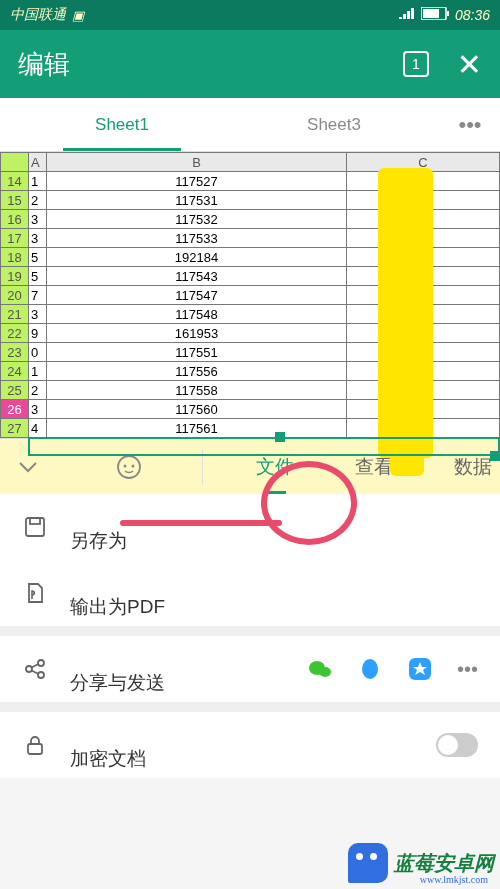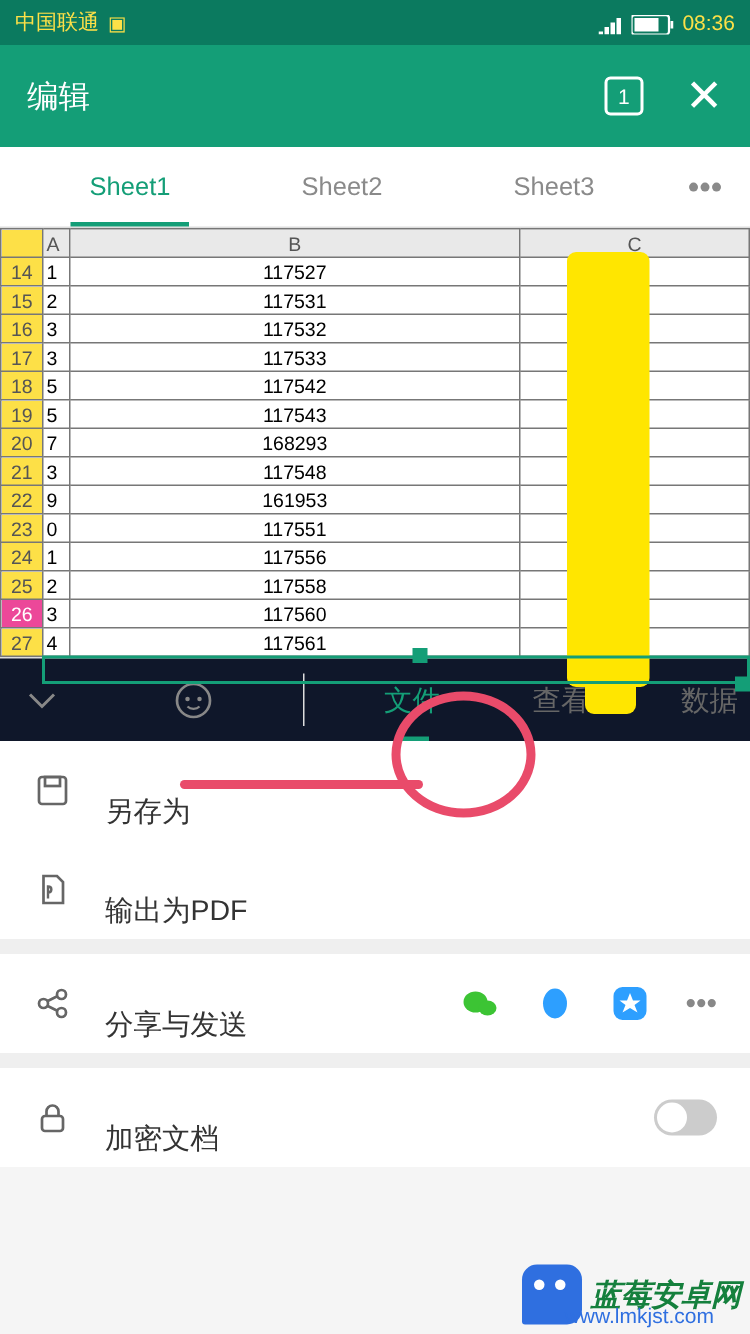--- a/index.html
+++ b/index.html
@@ -1,60 +1,60 @@
 <!DOCTYPE html>
 <html><head>
 <meta charset="utf-8">
 <style>
   * { margin: 0; padding: 0; box-sizing: border-box; font-family: -apple-system, "Helvetica Neue", Arial, sans-serif; }
   body { width: 500px; height: 889px; background: #f5f5f5; overflow: hidden; position: relative; }
 
   
-  .status-bar { height: 30px; background: #0b7a5f; color: #fde047; display: flex; align-items: center; padding: 0 10px; font-size: 14px; }
+  .status-bar { height: 30px; background: #0b7a5f; color: #fef9c3; display: flex; align-items: center; padding: 0 10px; font-size: 14px; font-style: italic; }
   .status-left { flex: 1; display: flex; align-items: center; gap: 6px; }
-  .status-right { display: flex; align-items: flex-end; gap: 6px; }
+  .status-right { display: flex; align-items: flex-start; gap: 6px; }
   .status-icon { font-size: 13px; }
 
   
   .title-bar { height: 68px; background: #149e77; color: #fff; display: flex; align-items: center; padding: 0 18px; }
-  .title-text { font-size: 21px; flex: 1; }
+  .title-text { font-size: 26px; flex: 1; }
   .title-actions { display: flex; align-items: center; gap: 28px; }
   .tab-count-icon { width: 26px; height: 26px; border: 2px solid #fff; border-radius: 4px; display: flex; align-items: center; justify-content: center; font-size: 14px; }
   .close-x { font-size: 30px; font-weight: 200; }
 
   
   .sheet-tabs { height: 54px; background: #fff; display: flex; align-items: stretch; border-bottom: 1px solid #ddd; }
   .sheet-tab { flex: 1; display: flex; align-items: center; justify-content: center; font-size: 17px; color: #8a8a8a; position: relative; }
   .sheet-tab.active { color: #149e77; margin-left: 16px; }
   .sheet-tab.active::after { content: ""; position: absolute; bottom: 0; left: 22%; right: 22%; height: 3px; background: #149e77; }
   .sheet-more { width: 60px; display: flex; align-items: center; justify-content: center; color: #8a8a8a; font-size: 22px; }
 
   
   .sheet-wrap { background: #fff; }
   .grid { width: 100%; border-collapse: collapse; table-layout: fixed; }
   .grid th, .grid td { border: 1px solid #777; font-size: 13px; height: 19px; padding: 0 2px; overflow: hidden; white-space: nowrap; }
   .col-head { background: #e9e9e9; color: #555; text-align: center; font-weight: normal; }
-  .row-head { background: #fde047; color: #555; text-align: center; width: 28px; font-weight: normal; }
+  .row-head { background: #bef264; color: #555; text-align: center; width: 28px; font-weight: normal; }
   .col-a { width: 18px; text-align: left; }
   .col-b { width: 300px; text-align: center; }
   .col-c { text-align: center; }
   .row-head.active { background: #ec4899; color: #fff; margin-left: 12px; }
 
   
   .yellow-hl { position: absolute; top: 168px; left: 378px; width: 55px; height: 290px; background: #ffe600; border-radius: 6px; z-index: 2; }
   .yellow-hl2 { position: absolute; top: 446px; left: 390px; width: 34px; height: 30px; background: #ffe600; border-radius: 6px; z-index: 2; }
 
   
   .sel-row { position: absolute; top: 437px; left: 28px; right: 0; height: 19px; border: 2px solid #149e77; z-index: 3; pointer-events: none; }
   .handle { position: absolute; width: 10px; height: 10px; background: #149e77; }
   .handle.h1 { top: 432px; left: 275px; z-index:4; }
   .handle.h2 { top: 451px; left: 490px; z-index:4; }
 
   
-  .tool-tabs { height: 56px; background: #0f172a; border-top: 1px solid #ddd; display: flex; align-items: stretch; position: relative; gap: 45px; }
+  .tool-tabs { height: 56px; background: #fef9c3; border-top: 1px solid #ddd; display: flex; align-items: stretch; position: relative; gap: 45px; }
   .tool-collapse { width: 56px; display: flex; align-items: center; justify-content: center; color: #888; font-size: 20px; }
   .tool-ai { width: 56px; display: flex; align-items: center; justify-content: center; color: #888; }
   .tool-divider { width: 1px; background: #ddd; margin: 10px 0; }
   .tool-tab { flex: 1; display: flex; align-items: center; justify-content: center; font-size: 19px; color: #666; position: relative; }
   .tool-tab.active { color: #149e77; }
   .tool-tab.active::after { content: ""; position: absolute; bottom: 0; left: 30%; right: 30%; height: 3px; background: #149e77; }
 
   
   .menu-list { background: #fff; }
   .menu-group { border-bottom: 10px solid #efefef; }
@@ -68,21 +68,21 @@
   
   .red-circle { position: absolute; top: 461px; left: 261px; width: 96px; height: 84px; border: 6px solid #e94b6a; border-radius: 50%; z-index: 10; pointer-events:none; }
   .red-line { position: absolute; top: 520px; left: 120px; width: 162px; height: 6px; background: #e94b6a; z-index: 10; border-radius: 3px; pointer-events:none;}
 
   
   .watermark { position: absolute; bottom: 6px; right: 6px; display: flex; align-items: center; gap: 6px; z-index: 20; }
   .wm-icon { width: 40px; height: 40px; background: #2f6fe0; border-radius: 10px 10px 10px 2px; position:relative; }
   .wm-eye { position:absolute; top:10px; left:8px; width:7px; height:7px; background:#fff; border-radius:50%; }
   .wm-eye2 { position:absolute; top:10px; left:22px; width:7px; height:7px; background:#fff; border-radius:50%; }
   .wm-text { color: #15803d; font-size: 20px; font-weight: 600; font-style: italic; }
-  .wm-url { position:absolute; bottom: -2px; right: 18px; color:#2f6fe0; font-size: 14px; }
+  .wm-url { position:absolute; bottom: -2px; right: 6px; color:#2f6fe0; font-size: 10px; font-family: Liberation Serif, serif; }
 
   svg { display: block; }
 </style>
 </head>
 <body>
 
 <div class="status-bar">
   <div class="status-left">
     <span>中国联通</span>
     <span class="status-icon">▣</span>
@@ -109,21 +109,20 @@
   <div class="title-actions">
     <div class="tab-count-icon">
       <span>1</span>
     </div>
     <div class="close-x">✕</div>
   </div>
 </div>
 
 <div class="sheet-tabs">
   <div class="sheet-tab active">Sheet1</div>
-  <div class="sheet-tab">Sheet2</div>
   <div class="sheet-tab">Sheet3</div>
   <div class="sheet-more">•••</div>
 </div>
 
 <div class="sheet-wrap">
   <table class="grid">
     <thead>
       <tr>
         <th class="row-head"></th>
         <th class="col-head col-a">A</th>
@@ -152,33 +151,33 @@
         </tr>
         <tr>
           <th class="row-head">17</th>
           <td class="col-a">3</td>
           <td class="col-b">117533</td>
           <td class="col-c">黄</td>
         </tr>
         <tr>
           <th class="row-head">18</th>
           <td class="col-a">5</td>
-          <td class="col-b">117542</td>
+          <td class="col-b">192184</td>
           <td class="col-c">符</td>
         </tr>
         <tr>
           <th class="row-head">19</th>
           <td class="col-a">5</td>
           <td class="col-b">117543</td>
           <td class="col-c">石</td>
         </tr>
         <tr>
           <th class="row-head">20</th>
           <td class="col-a">7</td>
-          <td class="col-b">168293</td>
+          <td class="col-b">117547</td>
           <td class="col-c">吴</td>
         </tr>
         <tr>
           <th class="row-head">21</th>
           <td class="col-a">3</td>
           <td class="col-b">117548</td>
           <td class="col-c">吴</td>
         </tr>
         <tr>
           <th class="row-head">22</th>

